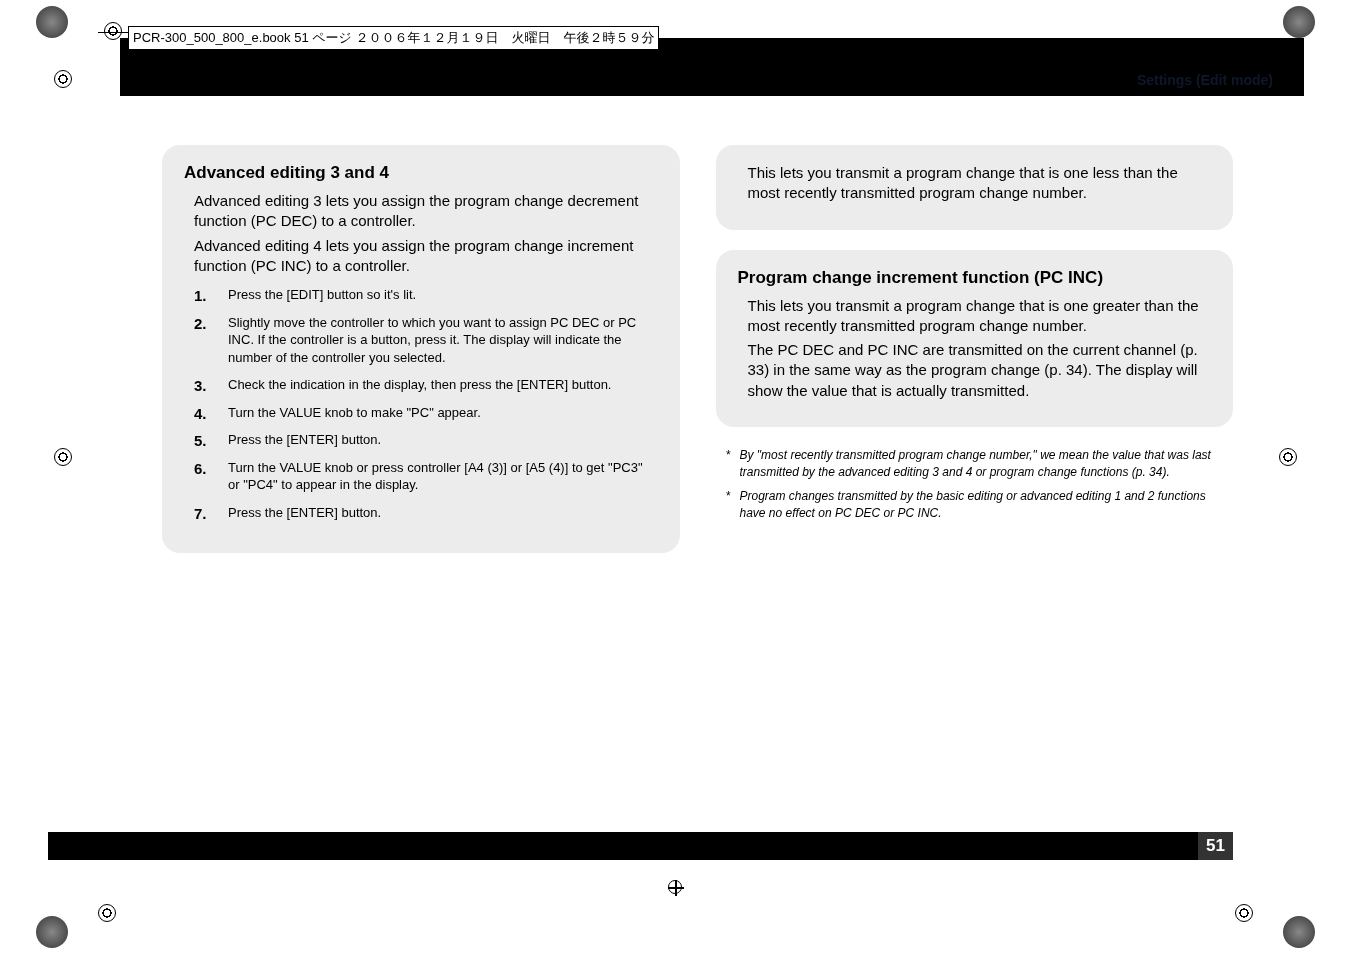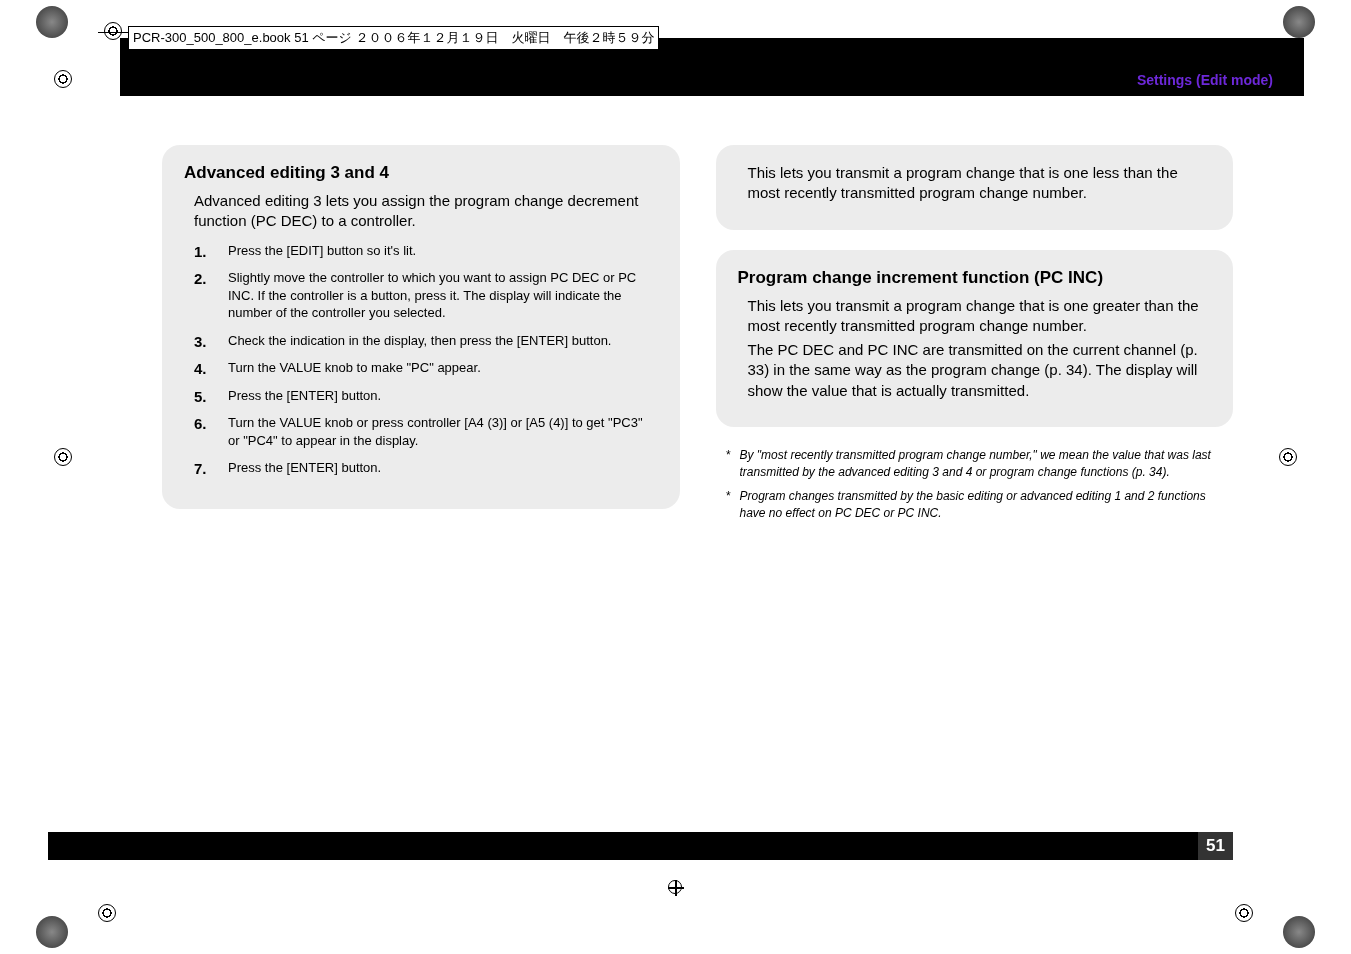--- a/index.html
+++ b/index.html
@@ -67,21 +67,21 @@
     position: absolute;
     top: 32px;
     left: 98px;
     width: 500px;
     border-top: 1px solid #000;
   }
   .section-title-right {
     position: absolute;
     right: 78px;
     top: 72px;
-    color: #6d28d9;
+    color: #0f172a;
     font-weight: bold;
     font-size: 14px;
   }
 
   .content {
     position: absolute;
     top: 145px;
     left: 162px;
     right: 118px;
     display: flex;
@@ -190,20 +190,21 @@
 <div class="file-rule"></div>
 <div class="file-label">PCR-300_500_800_e.book  51 ページ  ２００６年１２月１９日　火曜日　午後２時５９分</div>
 <div class="section-title-right">Settings (Edit mode)</div>
 
 <div class="content">
 
   <div class="col">
     <div class="panel">
       <h2>Advanced editing 3 and 4</h2>
       <p>Advanced editing 3 lets you assign the program change decrement function (PC DEC) to a controller.</p>
+      <p>Advanced editing 4 lets you assign the program change increment function (PC INC) to a controller.</p>
       <ol class="steps">
         <li>Press the [EDIT] button so it's lit.</li>
         <li>Slightly move the controller to which you want to assign PC DEC or PC INC. If the controller is a button, press it.
 The display will indicate the number of the controller you selected.</li>
         <li>Check the indication in the display, then press the [ENTER] button.</li>
         <li>Turn the VALUE knob to make "PC" appear.</li>
         <li>Press the [ENTER] button.</li>
         <li>Turn the VALUE knob or press controller [A4 (3)] or [A5 (4)] to get "PC3" or "PC4" to appear in the display.</li>
         <li>Press the [ENTER] button.</li>
       </ol>

